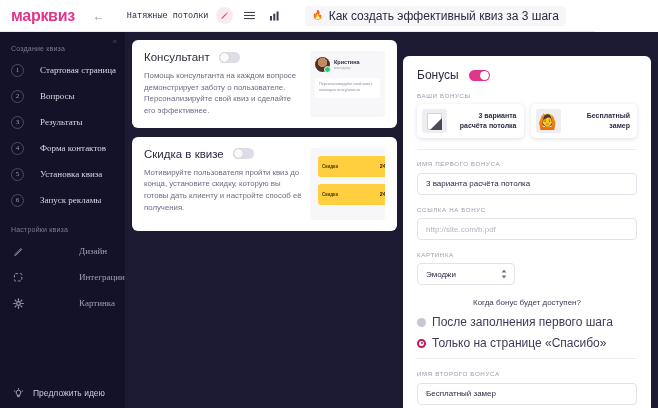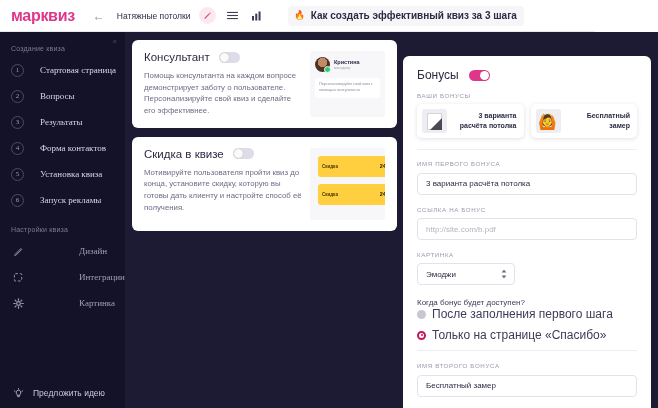--- a/index.html
+++ b/index.html
@@ -21,35 +21,36 @@
     margin-left: 11px;
     font-size: 16px; font-weight: bold; color: #e0368a;
     letter-spacing: -0.3px;
   }
   .back-btn {
     margin-left: 16px; width: 16px; height: 16px;
     display: flex; align-items: center; justify-content: center;
     color: #8b8b9e; font-size: 12px; cursor: pointer;
   }
   .quiz-name {
-    margin-left: 10px; font-size: 8.5px; color: #2b2b44;
+    margin-left: 20px; font-size: 8.5px; color: #2b2b44;
     white-space: nowrap;
+    font-family: Liberation Mono, monospace;
   }
   .icon-btn {
     margin-left: 8px; width: 17px; height: 17px; border-radius: 50%;
     display: flex; align-items: center; justify-content: center;
     cursor: pointer;
   }
   .icon-btn.pencil { background: #fbe9f2; }
   .promo {
     margin-left: 22px; height: 20px; background: #f6f5f7; border-radius: 4px;
     display: flex; align-items: center; padding: 0 7px; gap: 5px;
     cursor: pointer;
   }
-  .promo-text { font-size: 10px; color: #2b2b44; white-space: nowrap; font-weight: bold; }
+  .promo-text { font-size: 12px; color: #2b2b44; white-space: nowrap; }
   .fire { font-size: 9px; line-height: 1; }
 
   
   .sidebar {
     position: absolute; left: 0; top: 32px; width: 125px; height: 376px;
     background: #131229;
   }
   .side-collapse {
     position: absolute; right: 8px; top: 5px; color: #4a4a68;
     font-size: 8px; cursor: pointer;
@@ -214,21 +215,21 @@
   .sel-input {
     width: 100%; height: 22px; border: 1px solid #e2e2ea; border-radius: 4px;
     font-size: 8px; color: #2b2b44; padding: 0 20px 0 8px;
     display: flex; align-items: center; cursor: pointer; background: #fff;
   }
   .sel-arrow {
     position: absolute; right: 8px; top: 50%; transform: translateY(-50%);
     font-size: 7px; color: #7b7b92; line-height: 1;
     display: flex; flex-direction: column; gap: 1px;
   }
-  .q-label { font-size: 8px; color: #3c3c57; margin-bottom: 0; }
+  .q-label { font-size: 8px; color: #3c3c57; margin-bottom: 8px; text-align: center; }
   .radio-row { display: flex; align-items: center; gap: 6px; margin-bottom: 7px; cursor: pointer; }
   .radio {
     width: 9px; height: 9px; border-radius: 50%; background: #c7c7d3;
     flex: 0 0 9px;
   }
   .radio.sel {
     background: #ffffff; border: 2px solid #c2185b; position: relative;
   }
   .radio.sel::after {
     content: ""; position: absolute; left: 1.5px; top: 1.5px;

